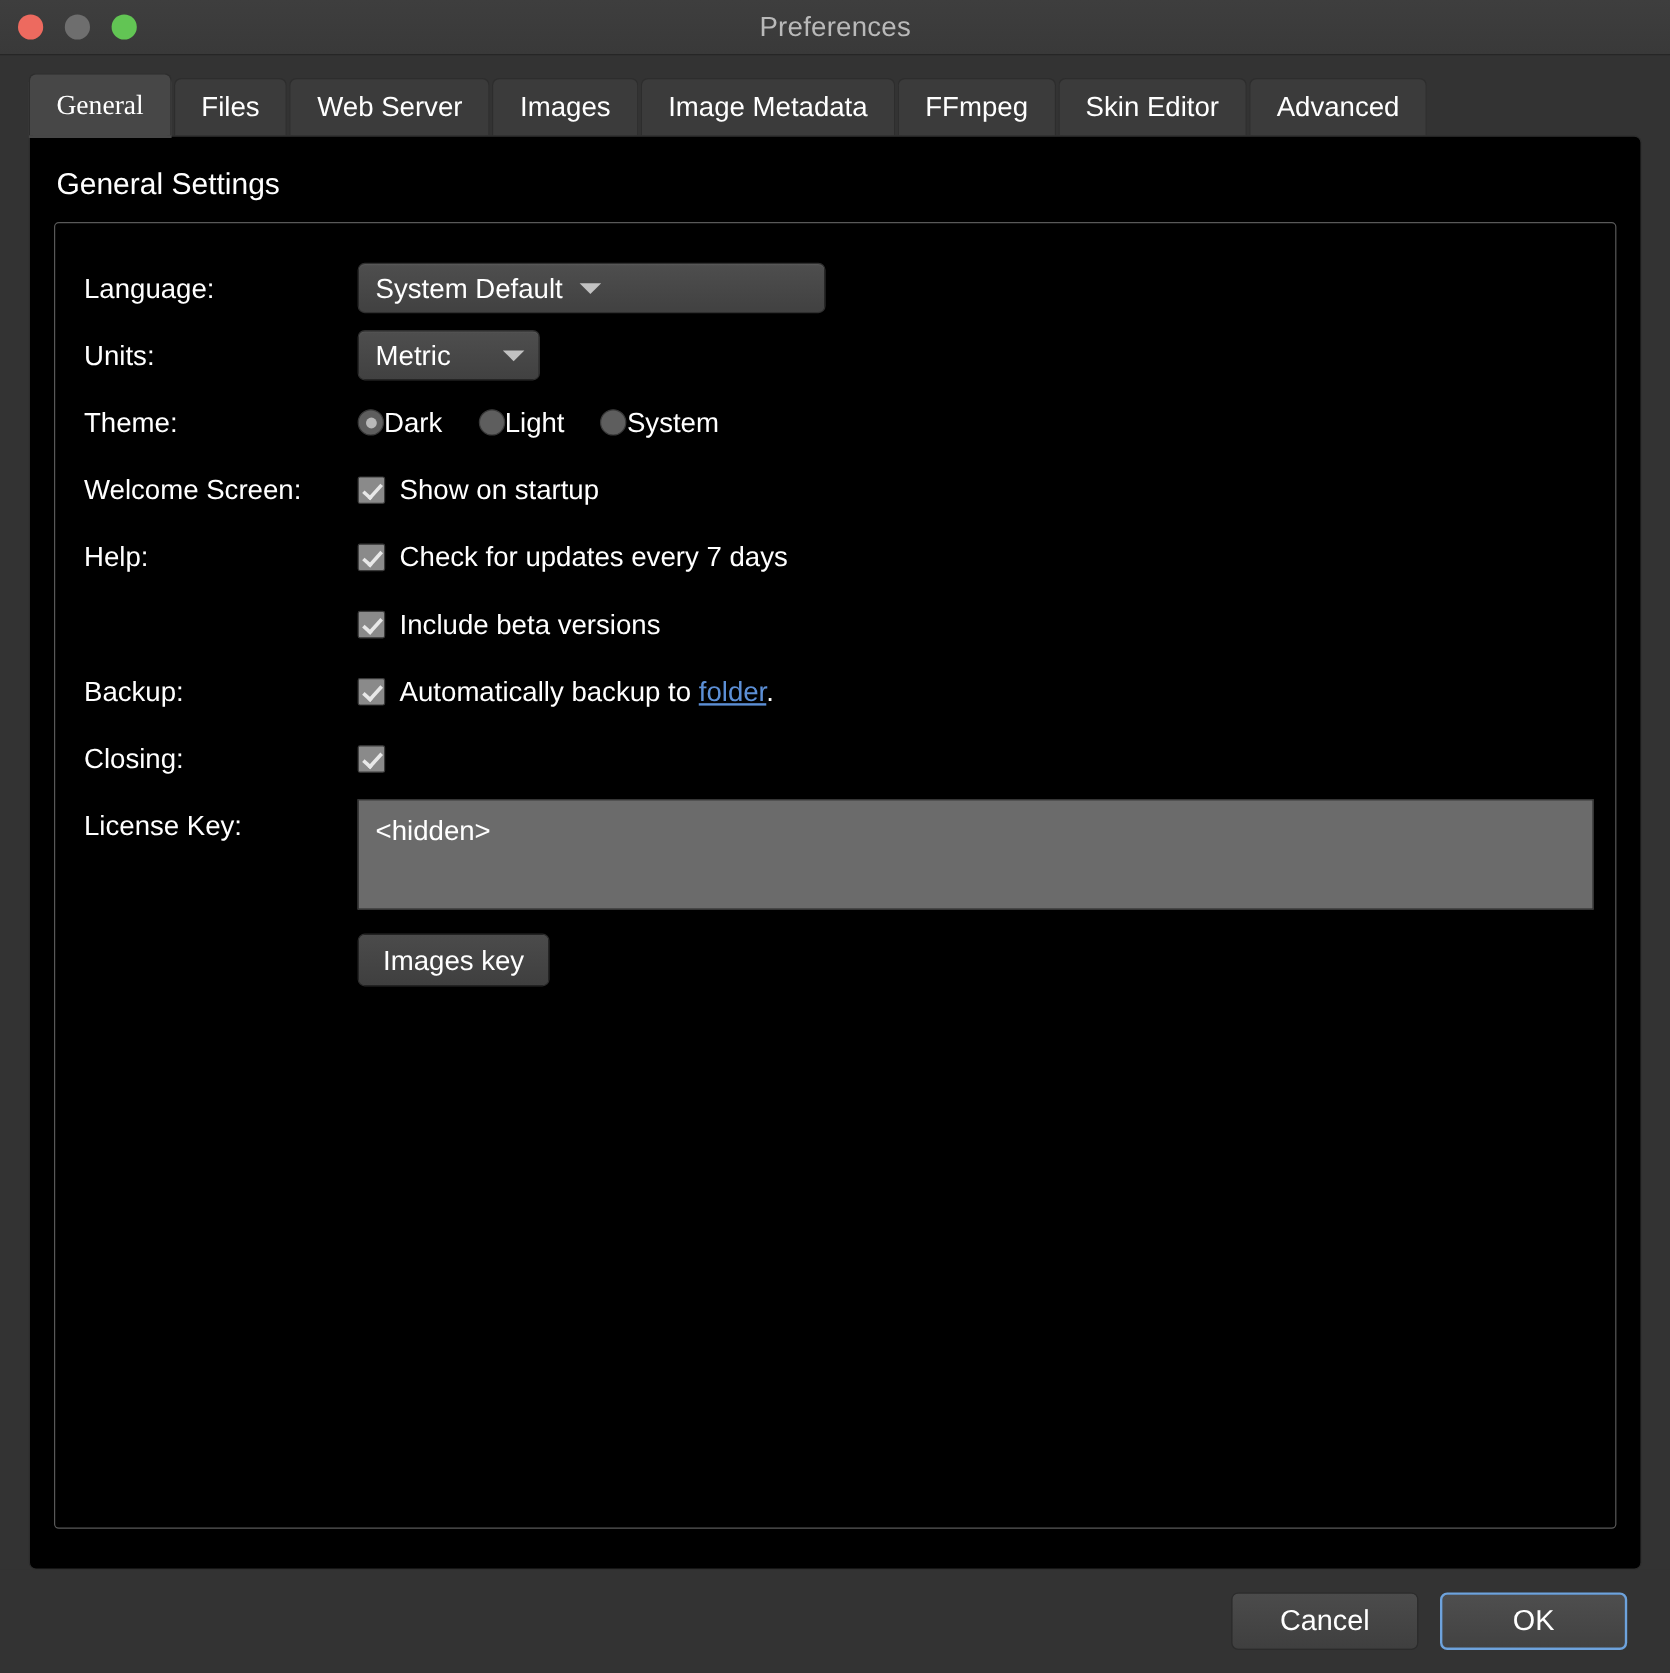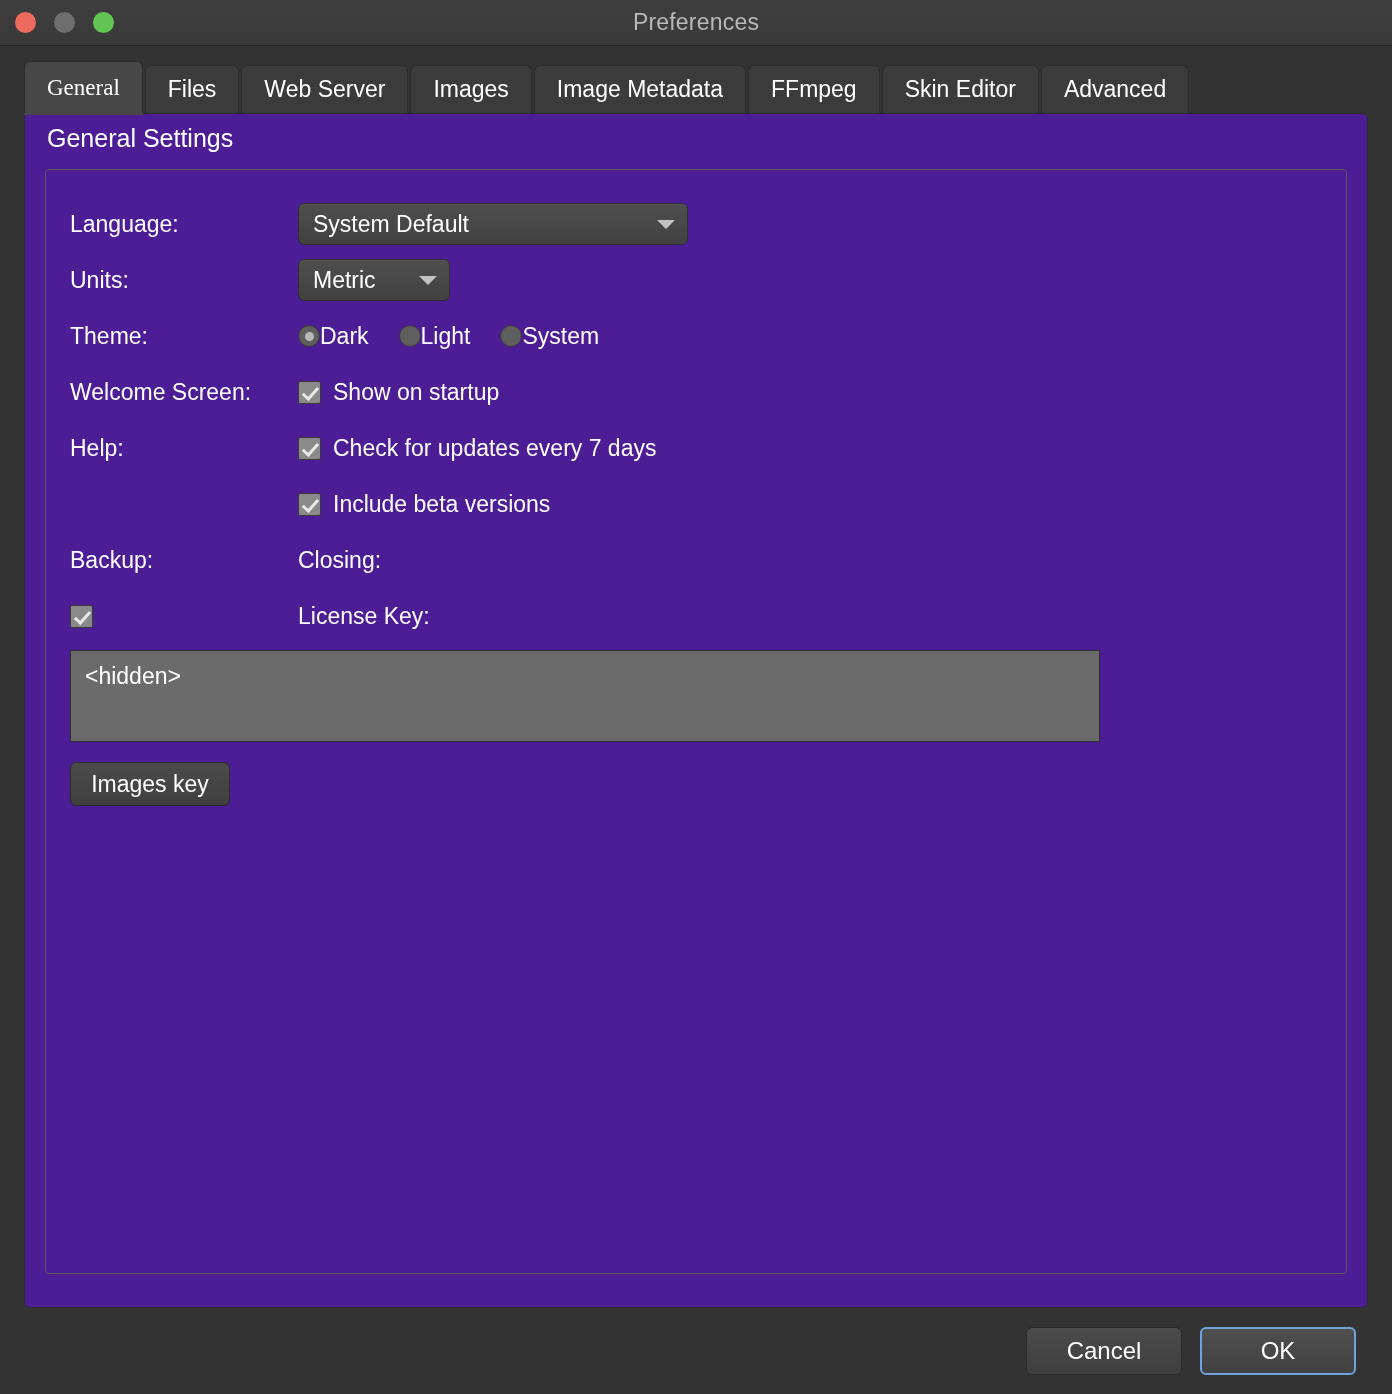--- a/index.html
+++ b/index.html
@@ -96,25 +96,25 @@
     z-index: 3;
     box-shadow: 0 2px 0 0 #474747;
     font-family: Liberation Serif, serif;
   }
 
   
   .tabpanel {
     position: relative;
     margin: 0 24px 0 24px;
     flex: 1;
-    background: #4c1d95;
+    background: #000000;
     border: 1px solid #2d2d2d;
     border-radius: 0 6px 6px 6px;
     box-sizing: border-box;
-    padding: 6px 20px 20px 20px;
+    padding: 22px 20px 20px 20px;
     z-index: 2;
     min-height: 0;
   }
 
   .section-title {
     color: #ffffff;
     font-size: 25px;
     margin: 4px 0 16px 2px;
   }
 
@@ -157,21 +157,21 @@
     background: linear-gradient(to bottom, #4e4e4e 0%, #414141 100%);
     border: 1px solid #2f2f2f;
     border-radius: 6px;
     color: #ffffff;
     font-size: 23px;
     display: inline-flex;
     align-items: center;
     padding: 0 12px 0 14px;
     box-shadow: 0 1px 0 rgba(255,255,255,0.05) inset;
   }
-  .dropdown.wide { width: 390px; justify-content: space-between; }
+  .dropdown.wide { width: 390px; }
   .dropdown.narrow { width: 152px; justify-content: space-between; }
   .caret {
     width: 0; height: 0;
     border-left: 9px solid transparent;
     border-right: 9px solid transparent;
     border-top: 9px solid #c2c2c2;
     margin-left: 14px;
     flex: none;
   }
 
@@ -367,20 +367,29 @@
 
         <div class="flabel"></div>
         <div class="fcontrol">
           <div class="cbrow">
             <span class="checkbox checked"></span>
             <span class="cblabel">Include beta versions</span>
           </div>
         </div>
 
         <div class="flabel">Backup:</div>
+        <div class="fcontrol">
+          <div class="cbrow">
+            <span class="checkbox checked"></span>
+            <span class="cblabel">
+              <span>Automatically backup to</span>
+              <span class="link">folder</span><span>.</span>
+            </span>
+          </div>
+        </div>
 
         <div class="flabel">Closing:</div>
         <div class="fcontrol">
           <div class="cbrow">
             <span class="checkbox checked"></span>
           </div>
         </div>
 
         <div class="flabel">License Key:</div>
         <div class="fcontrol tall">

